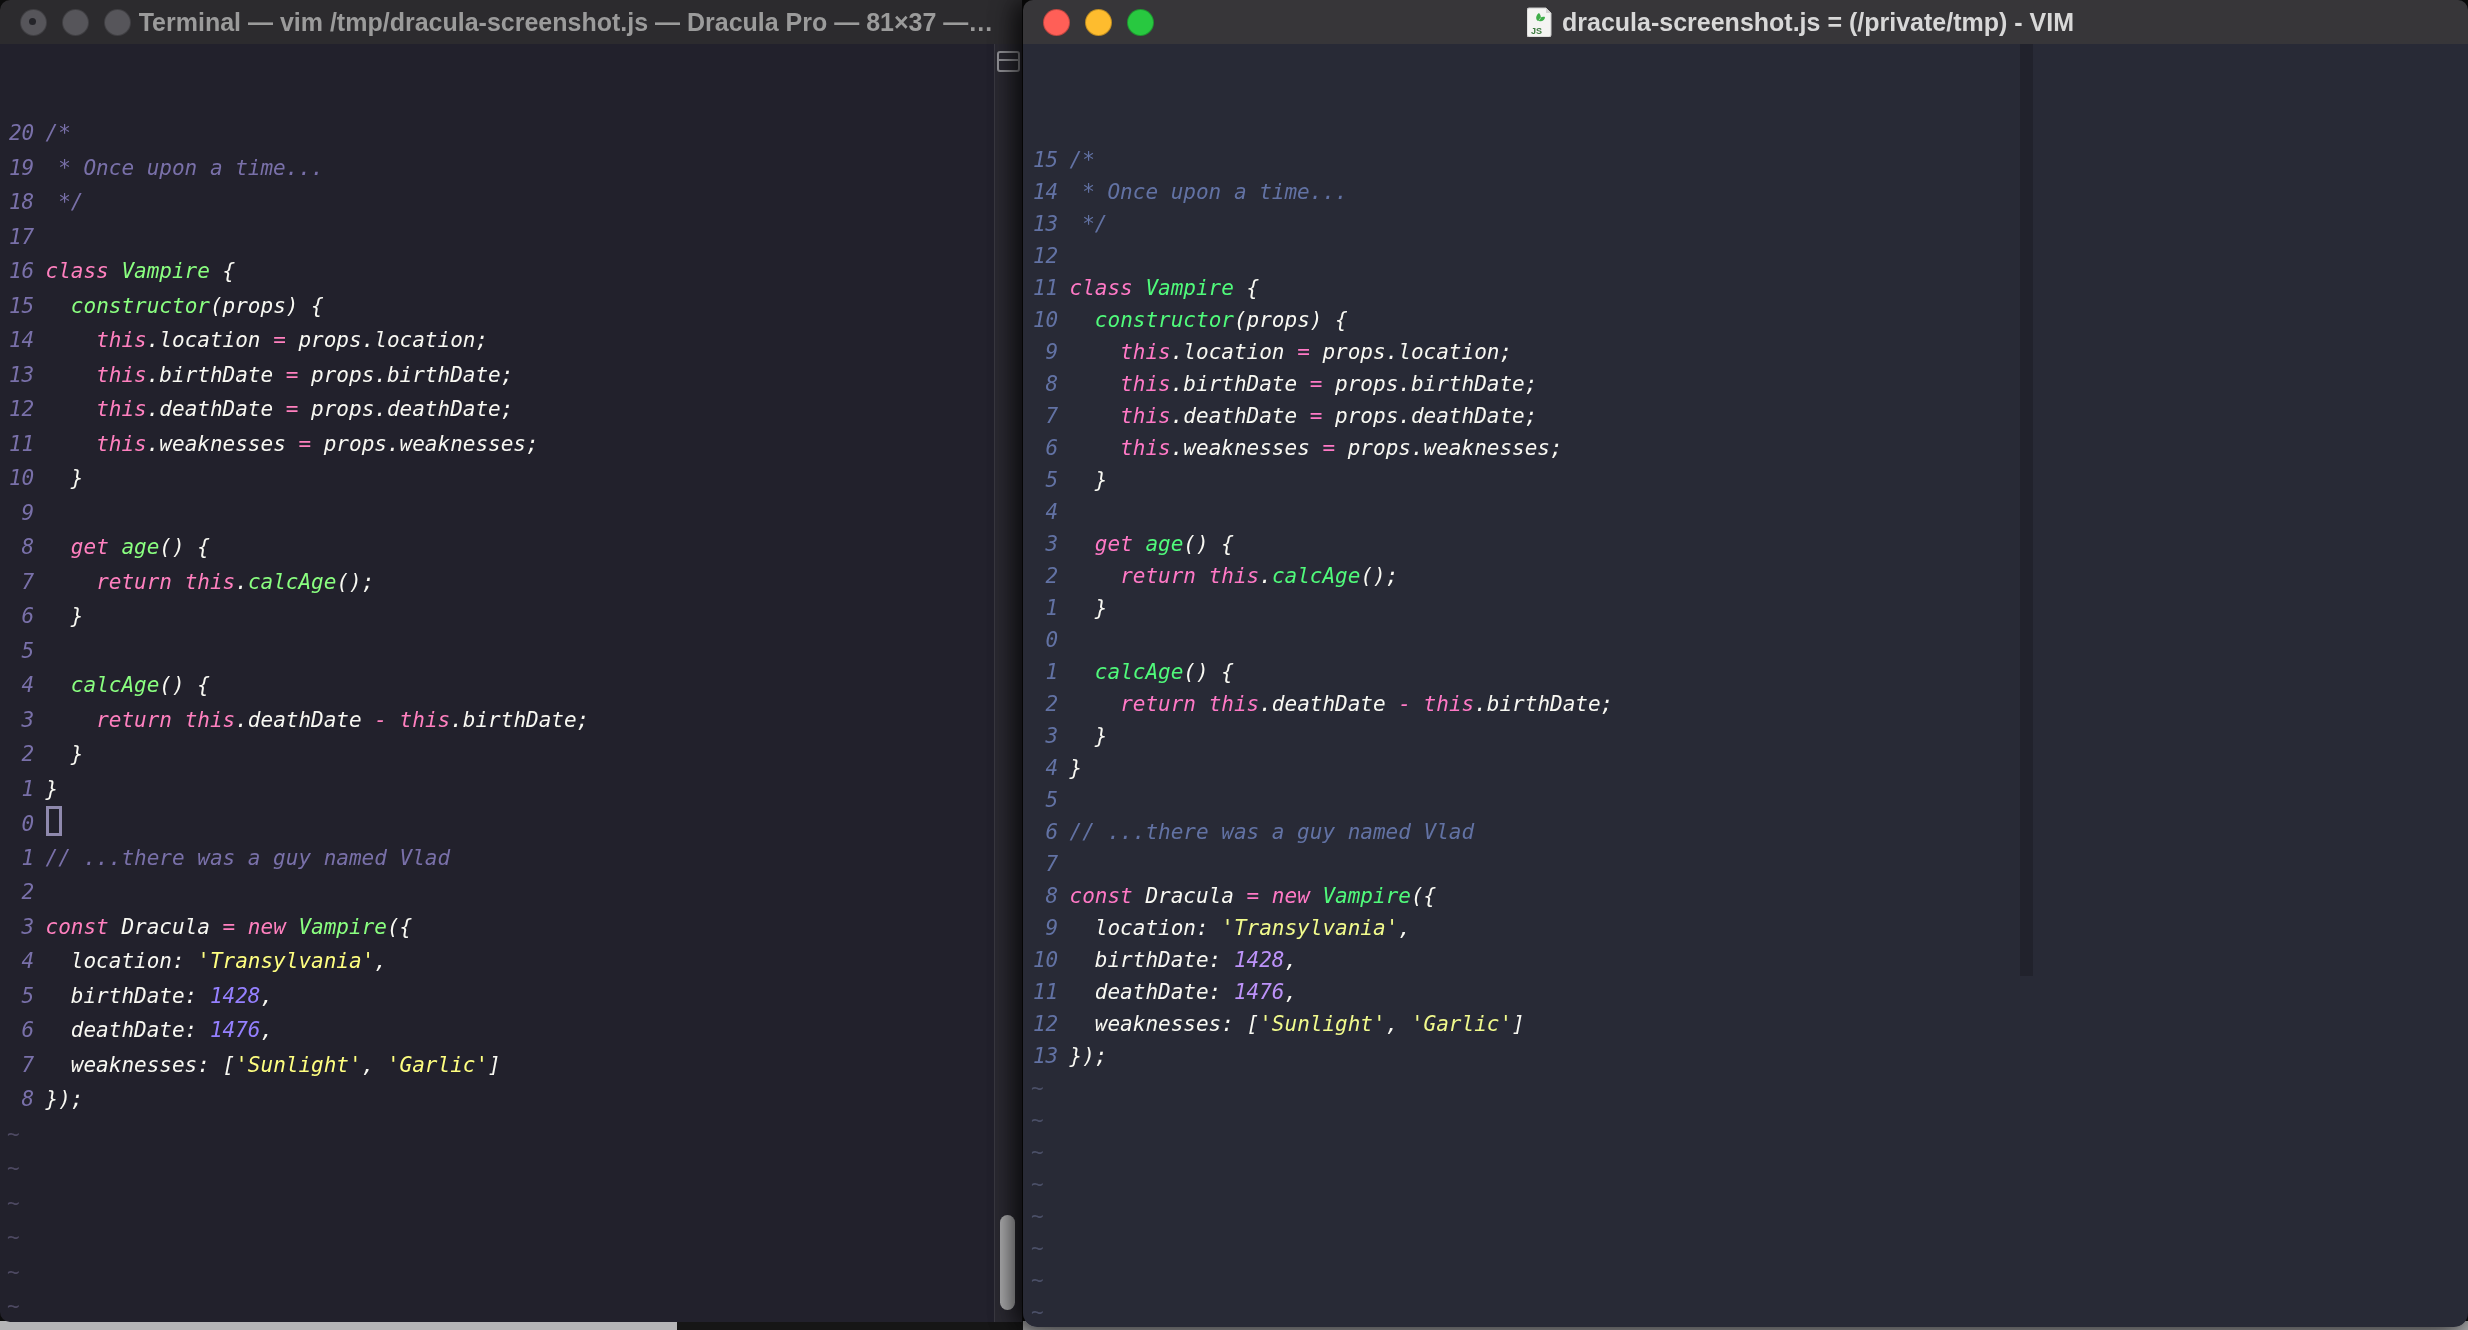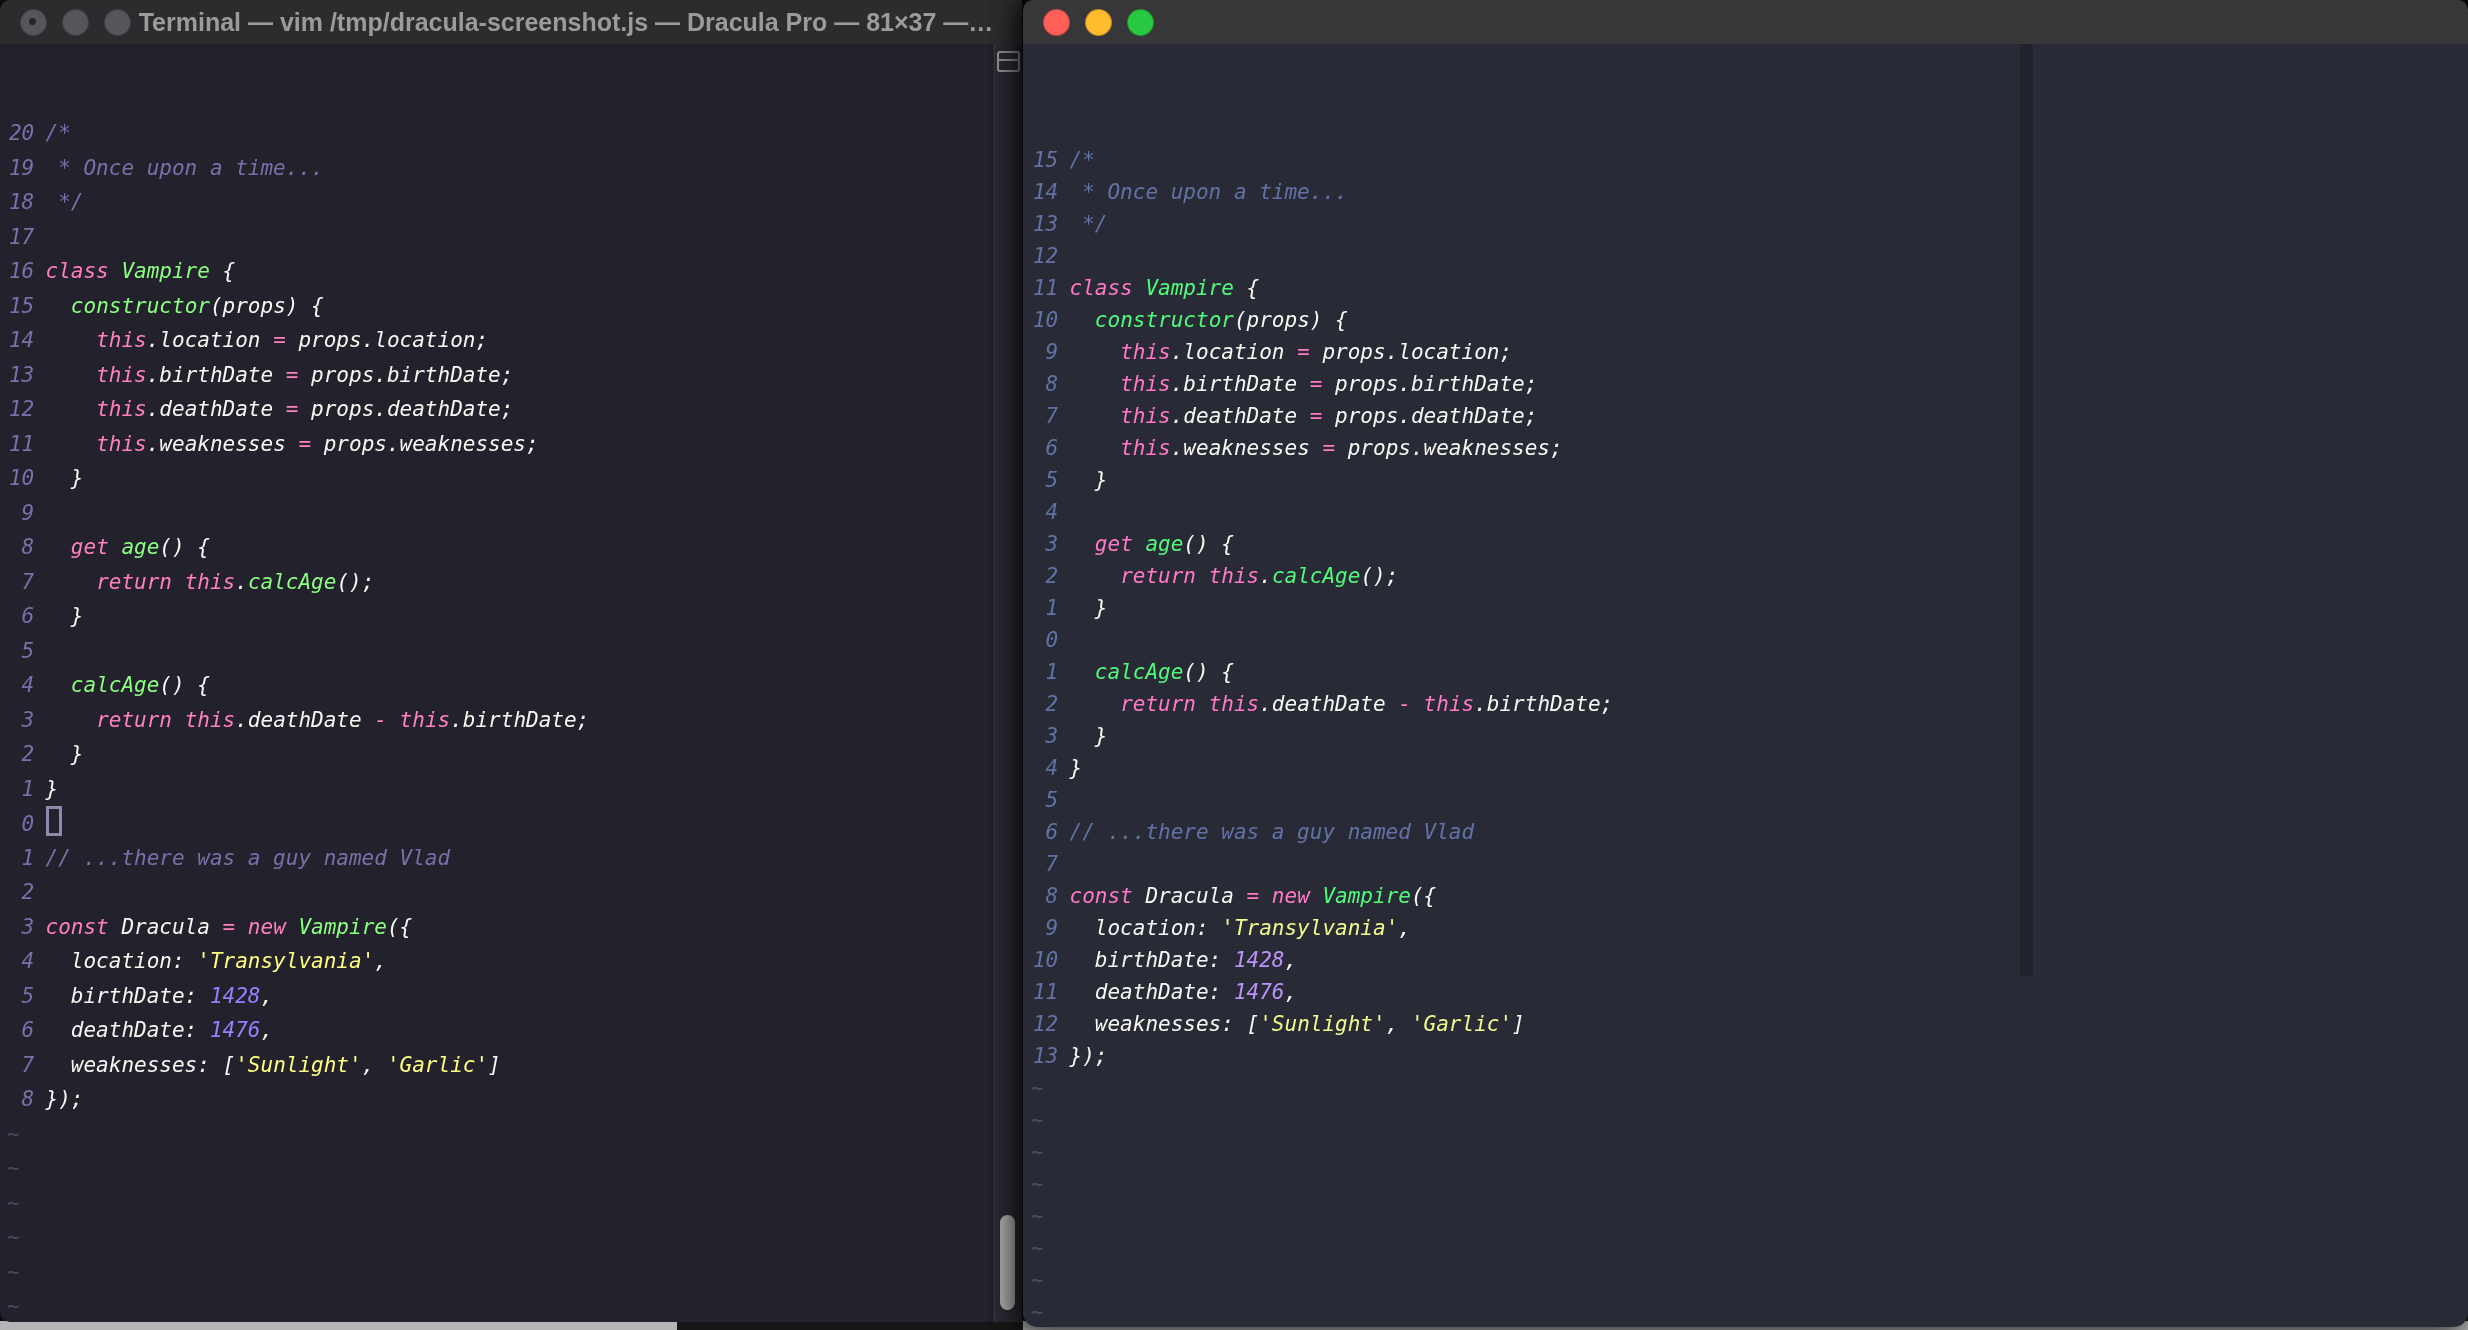--- a/index.html
+++ b/index.html
@@ -83,20 +83,29 @@
     </div>
   </div>
 
   <div class="window" id="win-right" style="--bg: #282a36; --fg: #f8f8f2; --comment: #6272a4; --linenr: #6272a4; --pink: #ff79c6; --green: #50fa7b; --purple: #bd93f9; --yellow: #f1fa8c; --cyan: #8be9fd; --orange: #ffb86c; --tilde: #4b5068; --tb-bg: #373639; --tb-text: #d8d8d8;">
     <div class="titlebar">
       <div class="lights">
         <div class="light" id="r-close" style="background: rgb(255, 95, 87);"></div>
         <div class="light" id="r-min" style="background: rgb(254, 188, 46);"></div>
         <div class="light" id="r-zoom" style="background: rgb(40, 200, 64);"></div>
       </div>
+      <div class="title">
+        <svg class="js-icon" viewBox="0 0 25 30">
+          <path d="M2 1 h17 l5 5 v22 a2 2 0 0 1 -2 2 h-20 a2 2 0 0 1 -2 -2 v-25 a2 2 0 0 1 2 -2 z" fill="#f4f4f2" stroke="#c9c9c9" stroke-width="1"></path>
+          <path d="M19 1 l5 5 h-5 z" fill="#d2d2d0"></path>
+          <path d="M12 6 c-3 2 -4 6 -1 8 c3 -1 4 -5 1 -8 z M12 14 c0 -3 3 -5 6 -4 c0 3 -3 5 -6 4 z" fill="#3fae49"></path>
+          <text x="4" y="27" font-family="Liberation Sans, sans-serif" font-size="9" font-weight="bold" fill="#3c7a3f">JS</text>
+        </svg>
+        <span>dracula-screenshot.js = (/private/tmp) - VIM</span>
+      </div>
     </div>
     <div class="content">
       <div id="colorcolumn" style="background: rgb(33, 34, 44);"></div>
       <div class="rows"><div class="row"><span class="ln">15</span><span class="code"><span class="tk-comment">/*</span></span></div><div class="row"><span class="ln">14</span><span class="code"><span class="tk-comment"> * Once upon a time...</span></span></div><div class="row"><span class="ln">13</span><span class="code"><span class="tk-comment"> */</span></span></div><div class="row"><span class="ln">12</span><span class="code"></span></div><div class="row"><span class="ln">11</span><span class="code"><span class="tk-pink">class </span><span class="tk-green">Vampire</span><span class="tk-fg"> {</span></span></div><div class="row"><span class="ln">10</span><span class="code"><span class="tk-fg">  </span><span class="tk-green">constructor</span><span class="tk-fg">(props) {</span></span></div><div class="row"><span class="ln">9</span><span class="code"><span class="tk-fg">    </span><span class="tk-pink">this</span><span class="tk-fg">.location </span><span class="tk-pink">=</span><span class="tk-fg"> props.location;</span></span></div><div class="row"><span class="ln">8</span><span class="code"><span class="tk-fg">    </span><span class="tk-pink">this</span><span class="tk-fg">.birthDate </span><span class="tk-pink">=</span><span class="tk-fg"> props.birthDate;</span></span></div><div class="row"><span class="ln">7</span><span class="code"><span class="tk-fg">    </span><span class="tk-pink">this</span><span class="tk-fg">.deathDate </span><span class="tk-pink">=</span><span class="tk-fg"> props.deathDate;</span></span></div><div class="row"><span class="ln">6</span><span class="code"><span class="tk-fg">    </span><span class="tk-pink">this</span><span class="tk-fg">.weaknesses </span><span class="tk-pink">=</span><span class="tk-fg"> props.weaknesses;</span></span></div><div class="row"><span class="ln">5</span><span class="code"><span class="tk-fg">  }</span></span></div><div class="row"><span class="ln">4</span><span class="code"></span></div><div class="row"><span class="ln">3</span><span class="code"><span class="tk-fg">  </span><span class="tk-pink">get </span><span class="tk-green">age</span><span class="tk-fg">() {</span></span></div><div class="row"><span class="ln">2</span><span class="code"><span class="tk-fg">    </span><span class="tk-pink">return </span><span class="tk-pink">this</span><span class="tk-fg">.</span><span class="tk-green">calcAge</span><span class="tk-fg">();</span></span></div><div class="row"><span class="ln">1</span><span class="code"><span class="tk-fg">  }</span></span></div><div class="row"><span class="ln">0</span><span class="code"></span></div><div class="row"><span class="ln">1</span><span class="code"><span class="tk-fg">  </span><span class="tk-green">calcAge</span><span class="tk-fg">() {</span></span></div><div class="row"><span class="ln">2</span><span class="code"><span class="tk-fg">    </span><span class="tk-pink">return </span><span class="tk-pink">this</span><span class="tk-fg">.deathDate </span><span class="tk-pink">-</span><span class="tk-fg"> </span><span class="tk-pink">this</span><span class="tk-fg">.birthDate;</span></span></div><div class="row"><span class="ln">3</span><span class="code"><span class="tk-fg">  }</span></span></div><div class="row"><span class="ln">4</span><span class="code"><span class="tk-fg">}</span></span></div><div class="row"><span class="ln">5</span><span class="code"></span></div><div class="row"><span class="ln">6</span><span class="code"><span class="tk-comment">// ...there was a guy named Vlad</span></span></div><div class="row"><span class="ln">7</span><span class="code"></span></div><div class="row"><span class="ln">8</span><span class="code"><span class="tk-pink">const </span><span class="tk-fg">Dracula </span><span class="tk-pink">= new </span><span class="tk-green">Vampire</span><span class="tk-fg">({</span></span></div><div class="row"><span class="ln">9</span><span class="code"><span class="tk-fg">  location: </span><span class="tk-yellow">'Transylvania'</span><span class="tk-fg">,</span></span></div><div class="row"><span class="ln">10</span><span class="code"><span class="tk-fg">  birthDate: </span><span class="tk-purple">1428</span><span class="tk-fg">,</span></span></div><div class="row"><span class="ln">11</span><span class="code"><span class="tk-fg">  deathDate: </span><span class="tk-purple">1476</span><span class="tk-fg">,</span></span></div><div class="row"><span class="ln">12</span><span class="code"><span class="tk-fg">  weaknesses: [</span><span class="tk-yellow">'Sunlight'</span><span class="tk-fg">, </span><span class="tk-yellow">'Garlic'</span><span class="tk-fg">]</span></span></div><div class="row"><span class="ln">13</span><span class="code"><span class="tk-fg">});</span></span></div><div class="row tilde">~</div><div class="row tilde">~</div><div class="row tilde">~</div><div class="row tilde">~</div><div class="row tilde">~</div><div class="row tilde">~</div><div class="row tilde">~</div><div class="row tilde">~</div></div>
     </div>
   </div>
 
 </div>
 
 </body></html>

